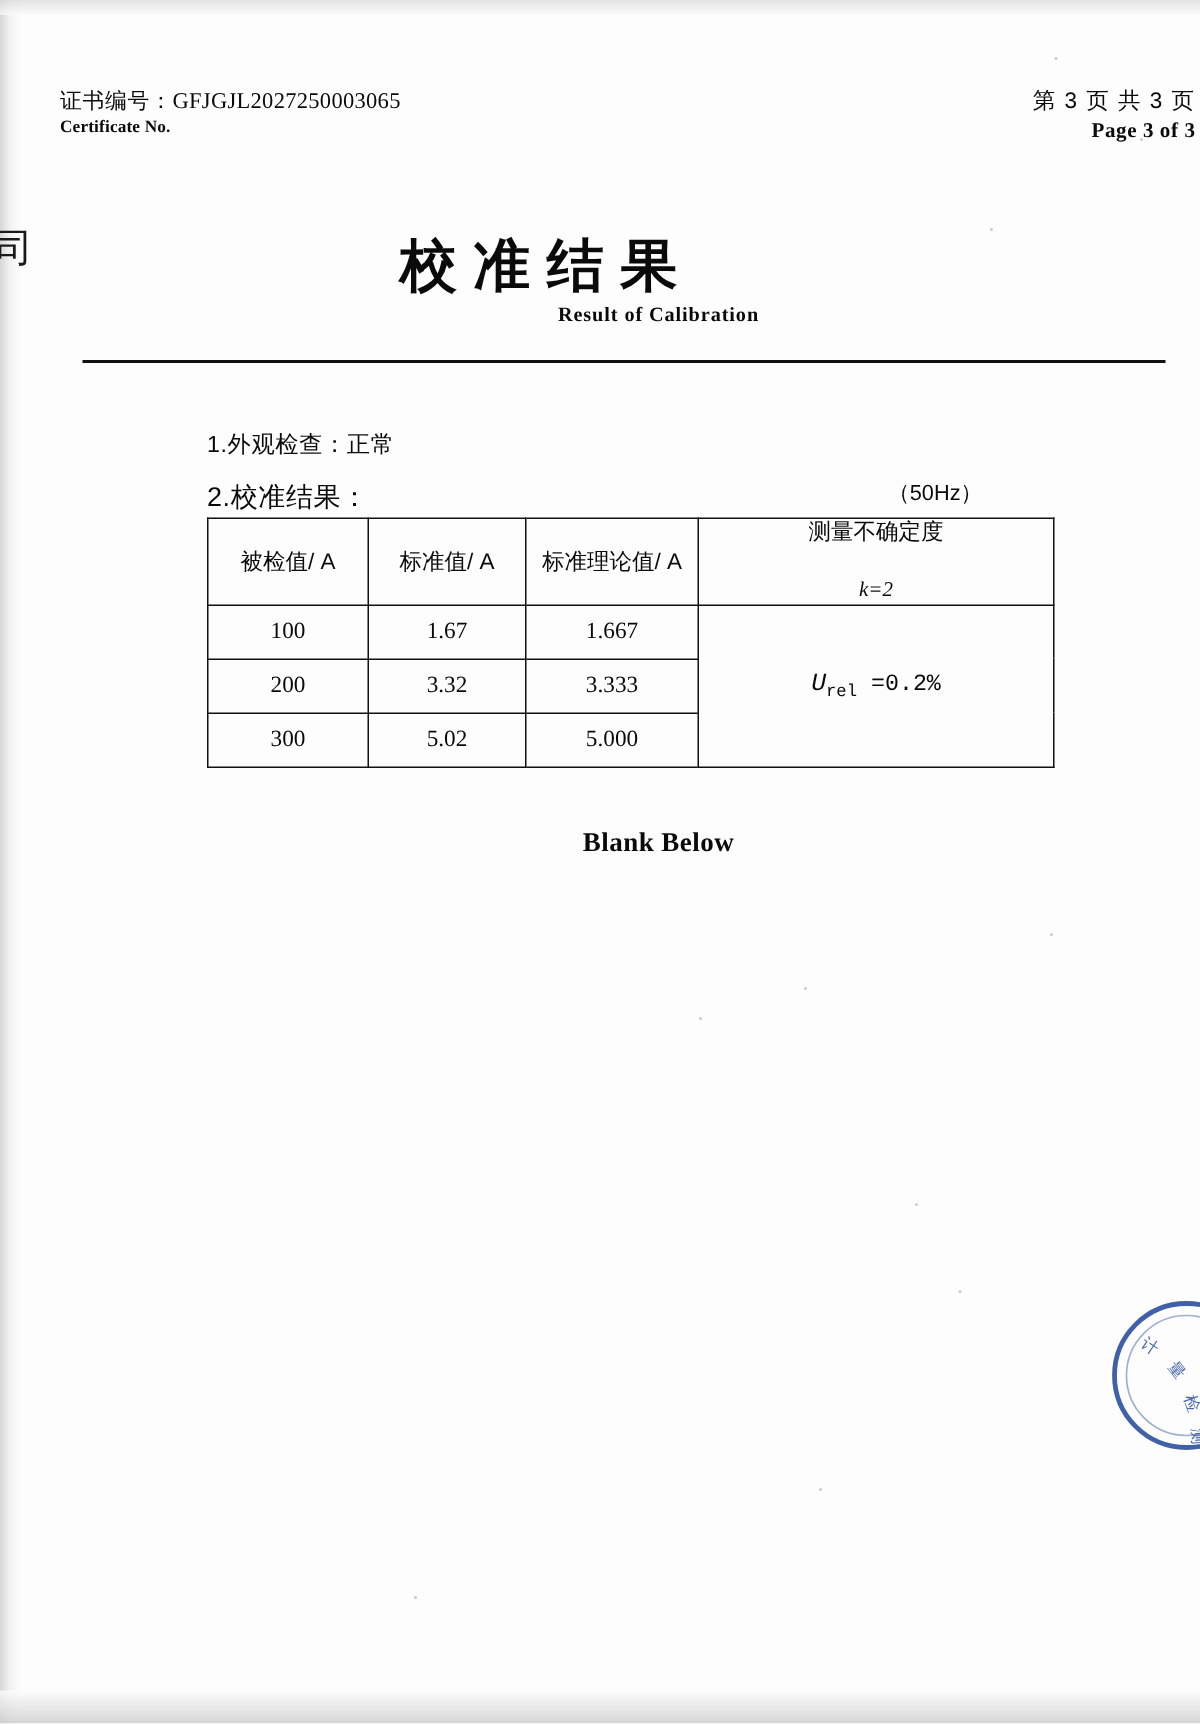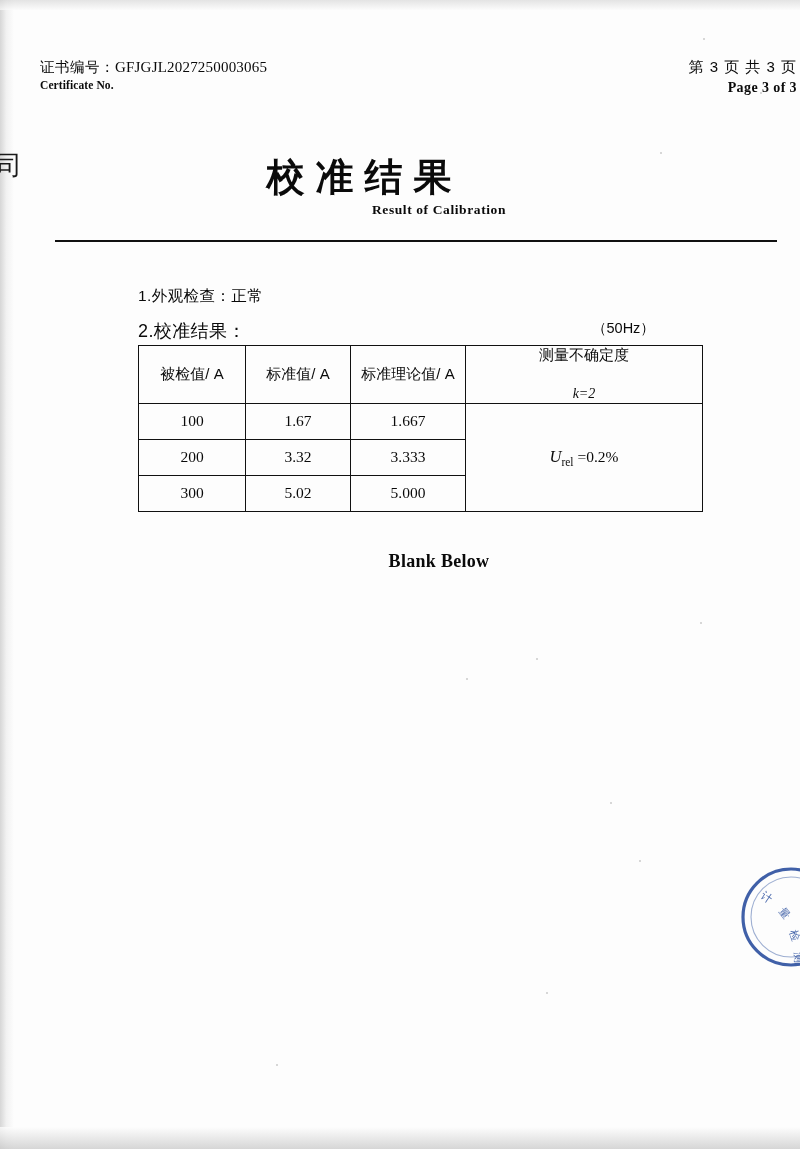--- a/index.html
+++ b/index.html
@@ -199,21 +199,21 @@
     font-size: 15.5px;
   }
   .col-a { width: 106px; }
   .col-b { width: 104px; }
   .col-c { width: 114px; }
   .col-d { width: 236px; }
 
   .unc-head-line1 { display: block; line-height: 1.25; }
   .unc-head-line2 { display: block; line-height: 1.3; font-family: "Liberation Serif", serif; font-style: italic; font-size: 14px; margin-top: 20px;}
   .unc-val {
-    font-family: Liberation Serif, serif;
+    font-family: Liberation Mono, monospace;
     font-size: 15.5px;
     white-space: nowrap;
   }
   .unc-val .u { font-style: italic; font-size: 16.5px; }
   .unc-val .sub { font-size: 11.5px; vertical-align: sub; font-style: normal; }
 
   
   .blank-cn {
     position: absolute;
     width: 800px;

